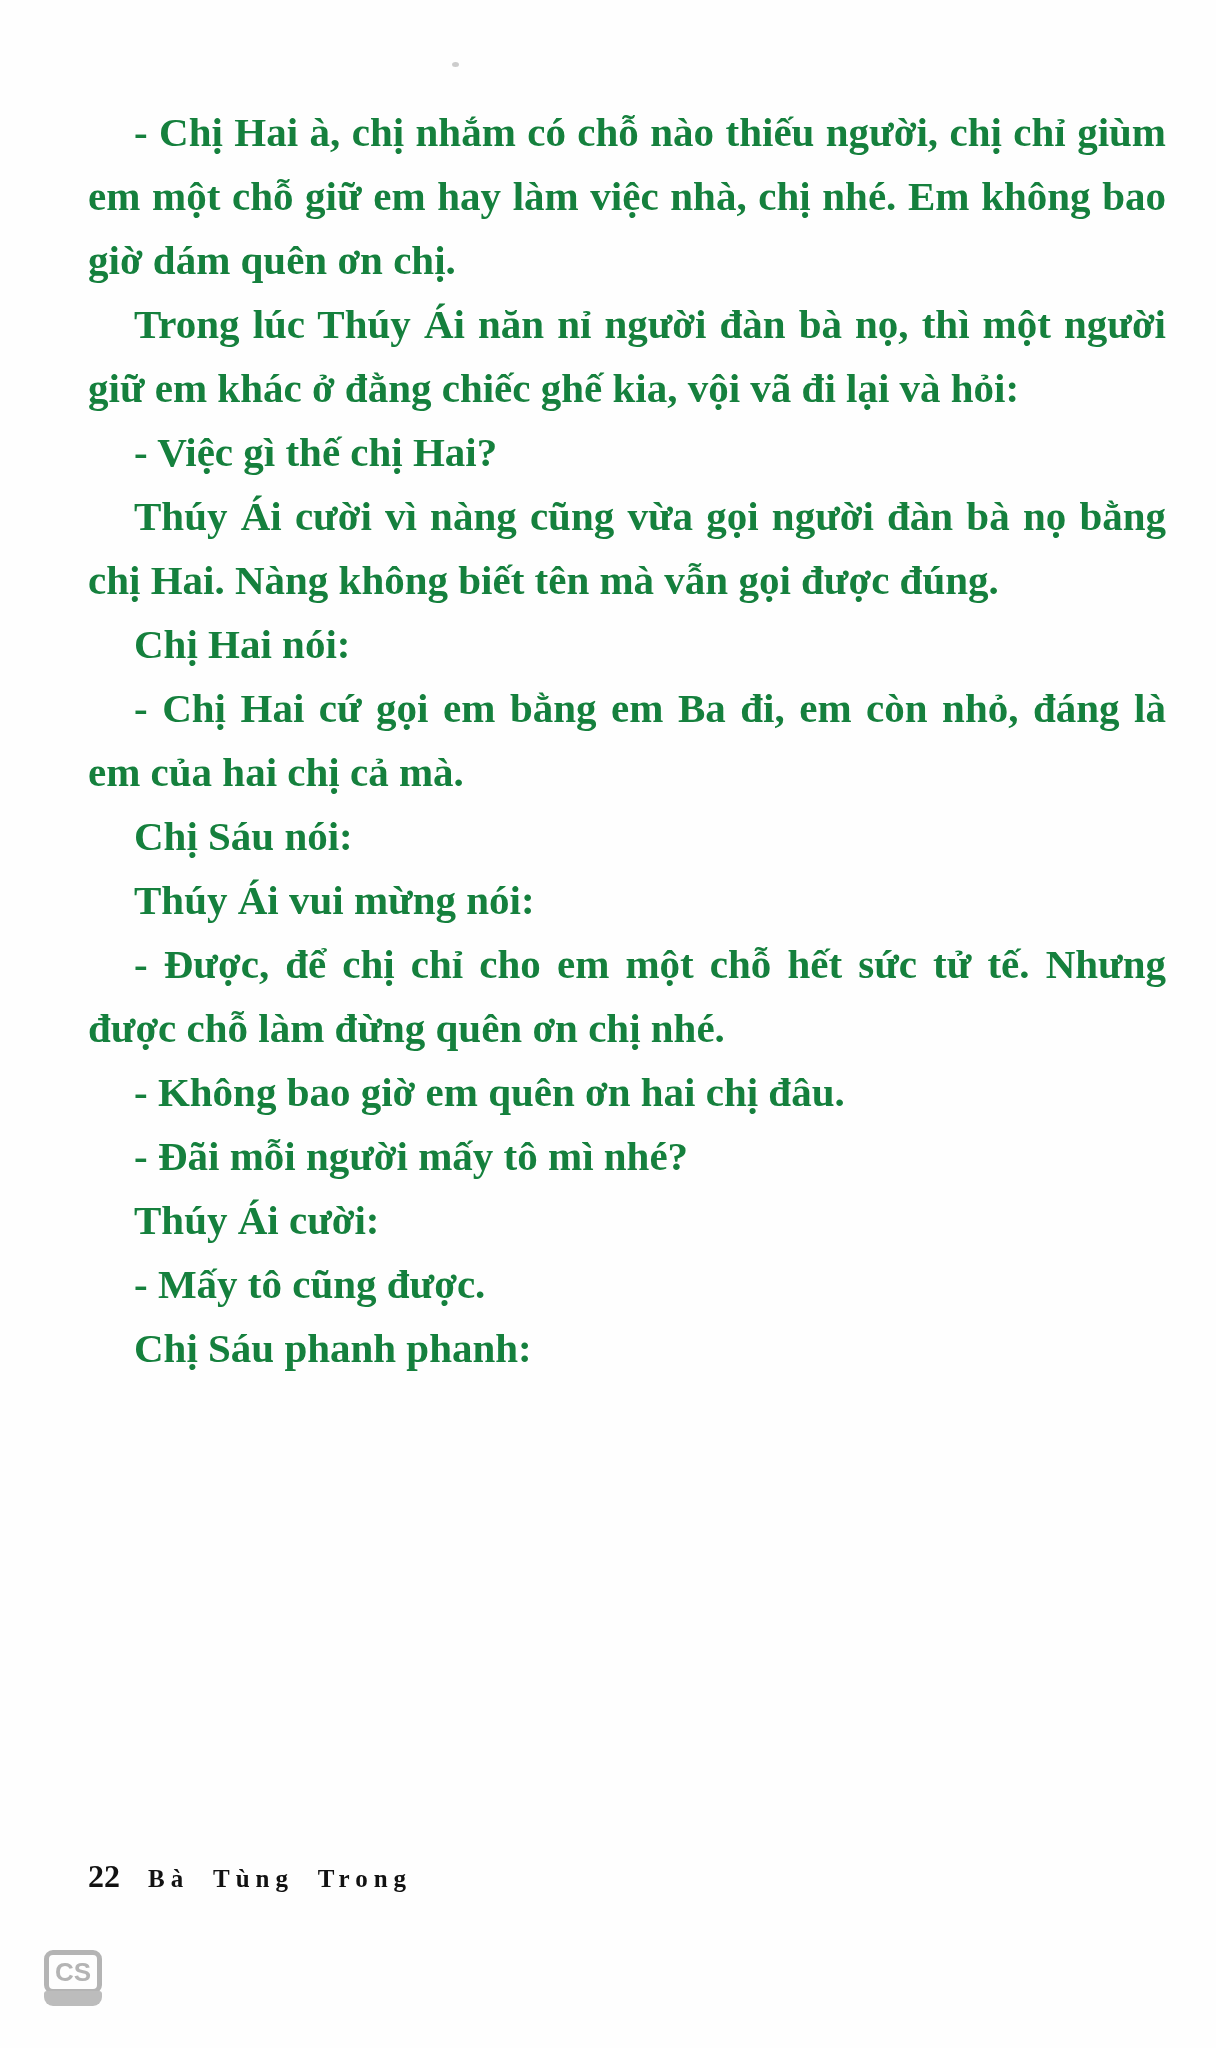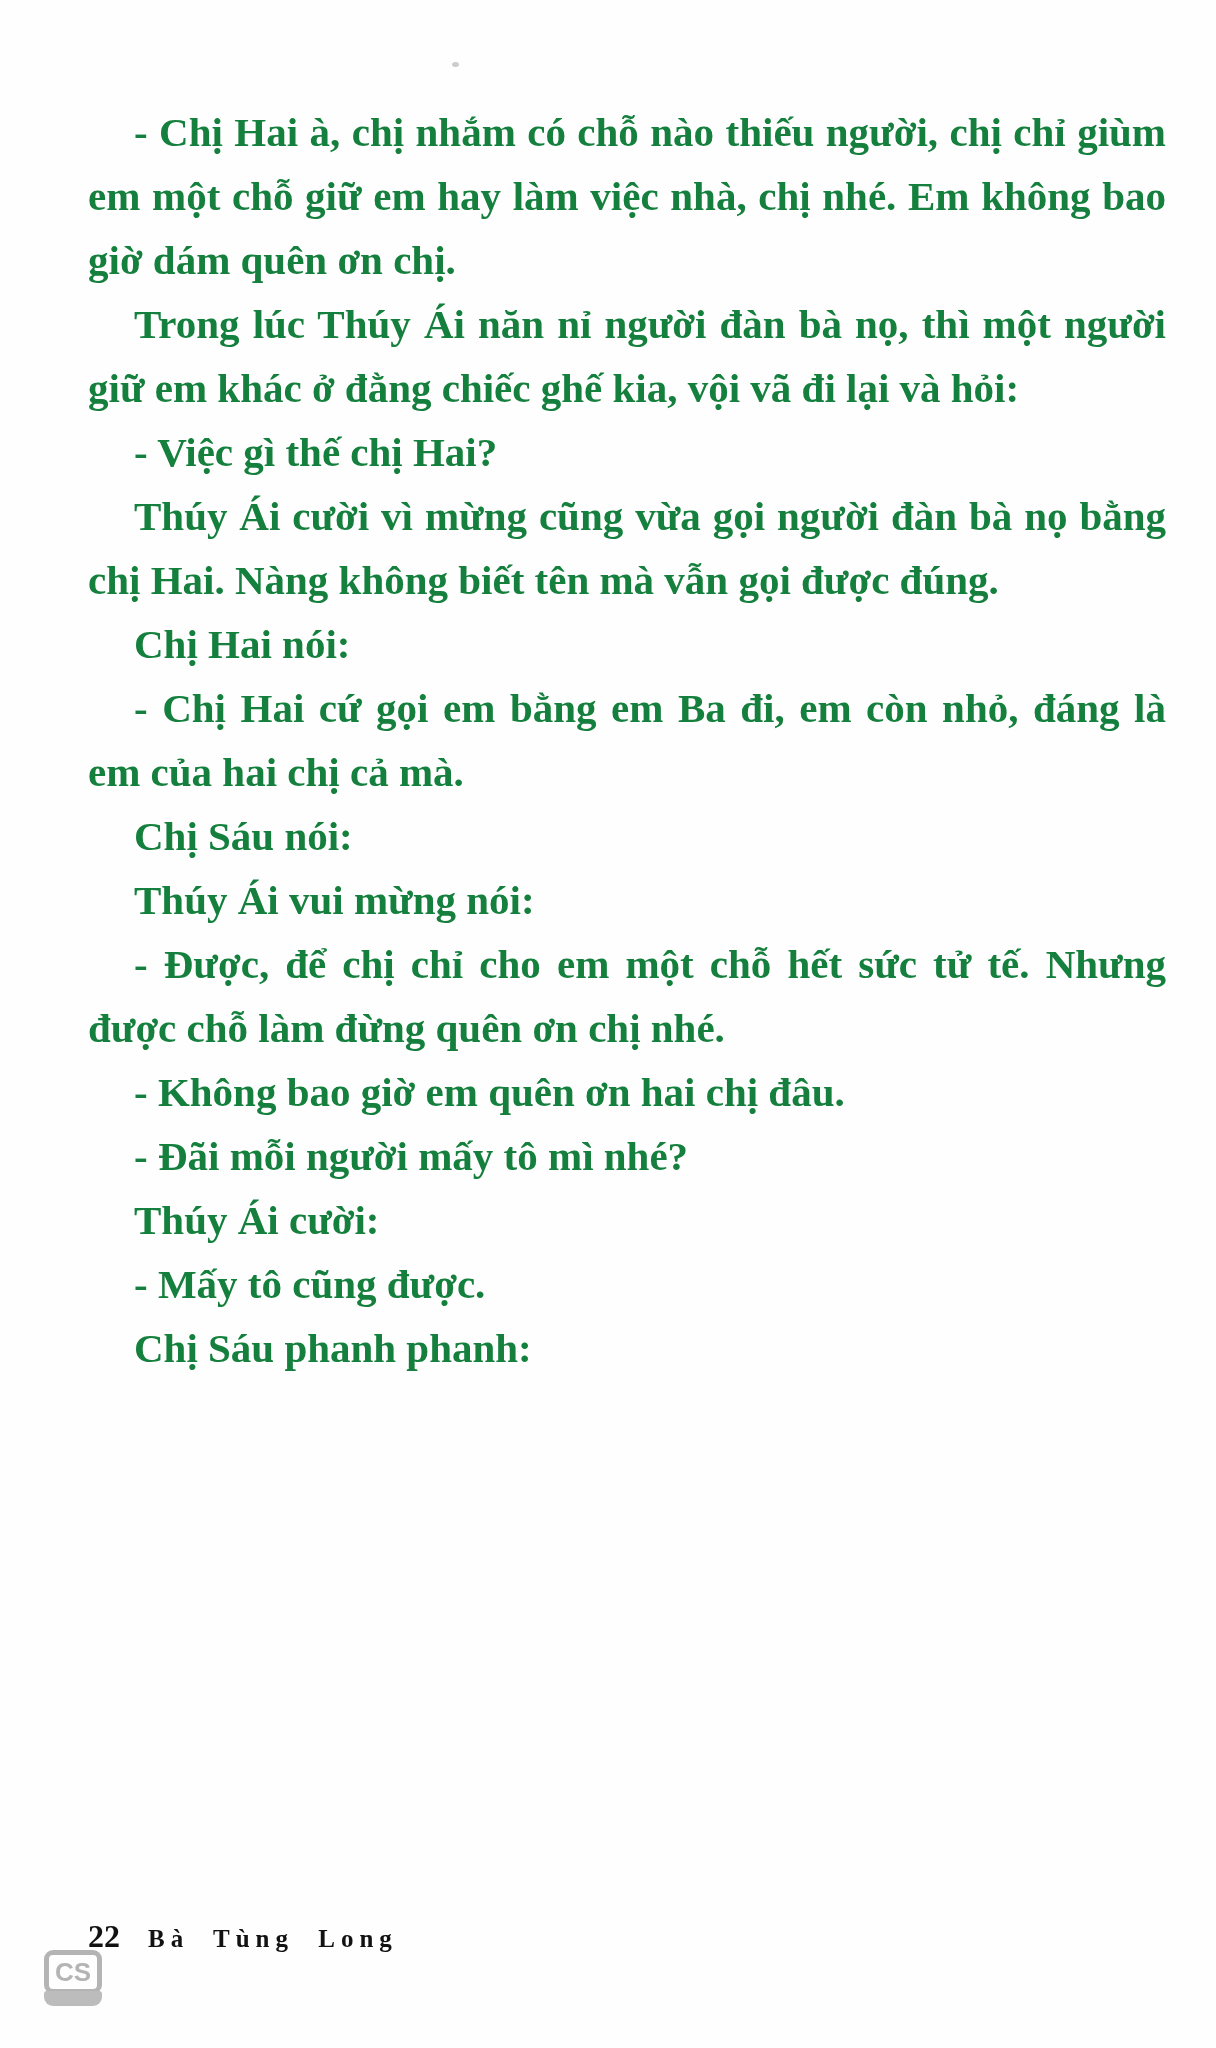--- a/index.html
+++ b/index.html
@@ -30,21 +30,21 @@
     font-weight: 600;
     text-align: justify;
   }
   .text-block p {
     margin: 0;
     text-indent: 46px;
   }
   .page-footer {
     position: absolute;
     left: 88px;
-    top: 1918px;
+    top: 1858px;
     display: flex;
     align-items: baseline;
     gap: 28px;
     color: #121212;
   }
   .page-number {
     font-size: 32px;
     font-weight: 700;
   }
   .author {
@@ -115,21 +115,21 @@
   <span class="artifact-dot"></span>
 
   <div class="text-block">
 
       <p>- Chị Hai à, chị nhắm có chỗ nào thiếu người, chị chỉ giùm em một chỗ giữ em hay làm việc nhà, chị nhé. Em không bao giờ dám quên ơn chị.</p>
 
       <p>Trong lúc Thúy Ái năn nỉ người đàn bà nọ, thì một người giữ em khác ở đằng chiếc ghế kia, vội vã đi lại và hỏi:</p>
 
       <p>- Việc gì thế chị Hai?</p>
 
-      <p>Thúy Ái cười vì mừng cũng vừa gọi người đàn bà nọ bằng chị Hai. Nàng không biết tên mà vẫn gọi được đúng.</p>
+      <p>Thúy Ái cười vì nàng cũng vừa gọi người đàn bà nọ bằng chị Hai. Nàng không biết tên mà vẫn gọi được đúng.</p>
 
       <p>Chị Hai nói:</p>
 
 
 
       <p>- Chị Hai cứ gọi em bằng em Ba đi, em còn nhỏ, đáng là em của hai chị cả mà.</p>
 
       <p>Chị Sáu nói:</p>
 
       <p>Thúy Ái vui mừng nói:</p>
@@ -143,21 +143,21 @@
 
       <p>Thúy Ái cười:</p>
 
       <p>- Mấy tô cũng được.</p>
 
       <p>Chị Sáu phanh phanh:</p>
     </div>
 
   <div class="page-footer">
     <span class="page-number">22</span>
-    <span class="author">Bà Tùng Long</span>
+    <span class="author">Bà Tùng Trong</span>
   </div>
 
   <div class="camscanner">
     <div class="cs-logo">
       <div class="cs-box">CS</div>
       <div class="cs-bar"></div>
     </div>
   </div>
 
 </div>

